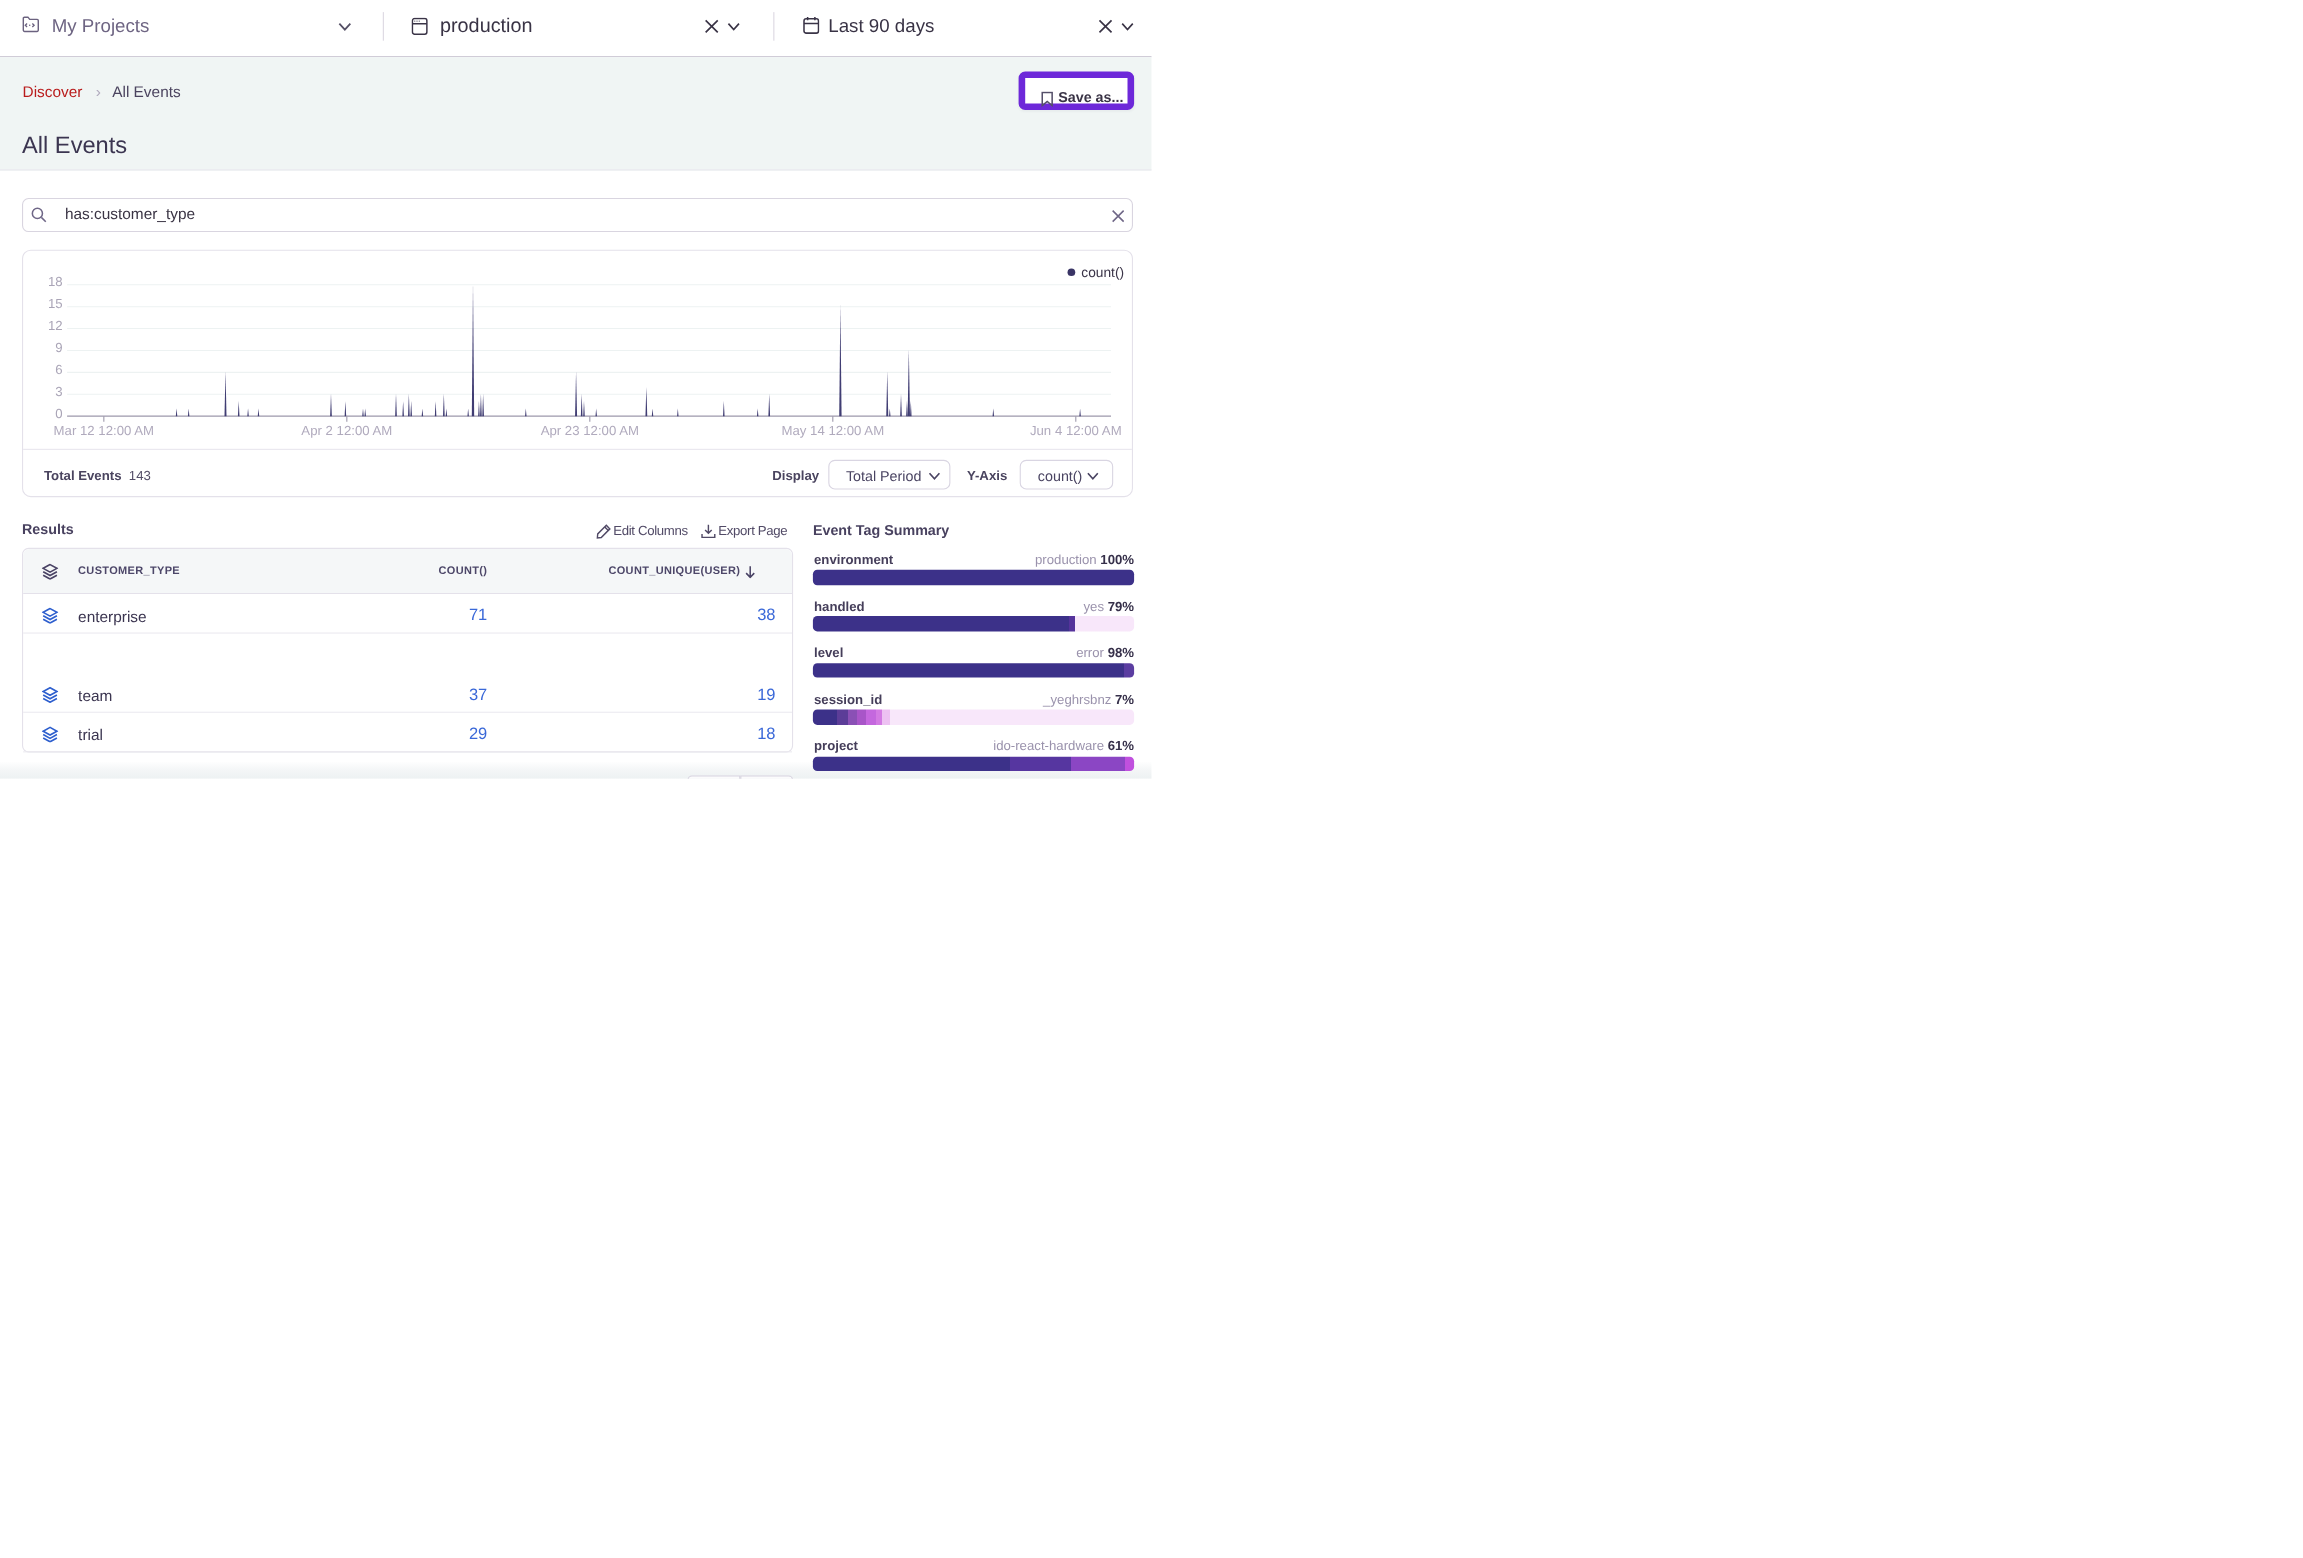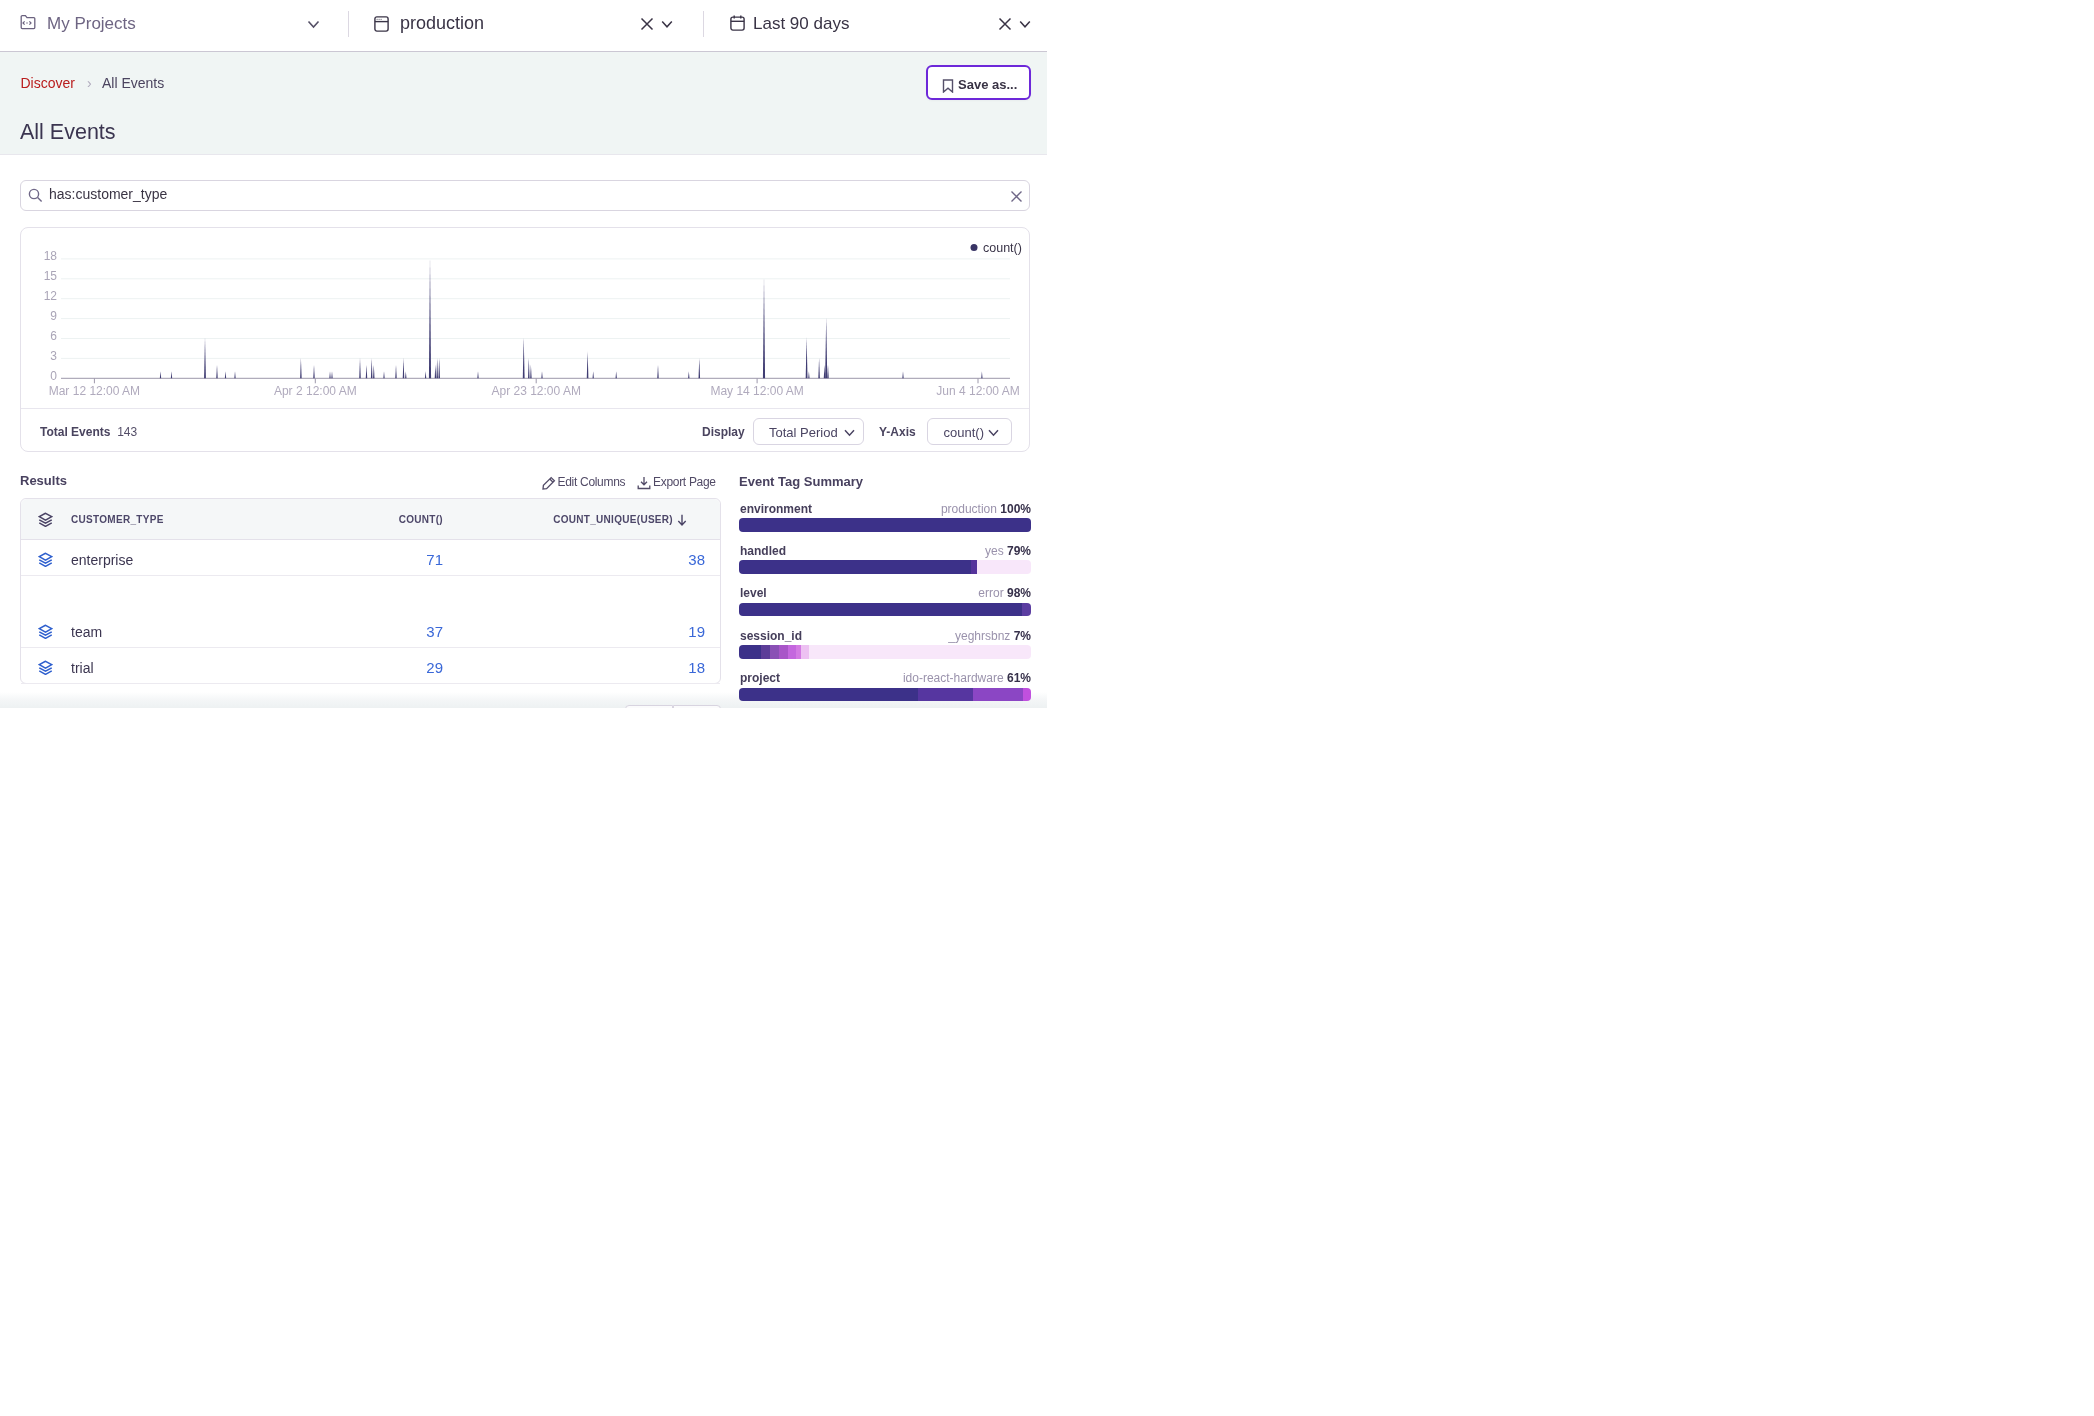--- a/index.html
+++ b/index.html
@@ -14,27 +14,27 @@
 .tbtext { position:absolute; top:13.5px; font-size:17px; color:#393345; white-space:nowrap; }
 .tbdivider { position:absolute; top:11px; width:1px; height:26px; background:#dcd8e2; }
 
 
 #band { position:absolute; left:0; top:52px; width:1047px; height:103px;
   background:#f0f5f4; border-bottom:1px solid #e8e7ed; }
 #crumbs span.c { position:absolute; top:75px; font-size:14px; color:#b91c1c; white-space:nowrap; }
 
 #title { position:absolute; left:20px; top:120px; font-size:21.5px; font-weight:normal; color:#3b3550; }
 #saveas { position:absolute; left:926px; top:65px; width:105px; height:35px; background:#fff;
-  border:2px solid #6d28d9; border-radius:6px; box-shadow:0 1px 2px rgba(50,45,70,0.04);
+  border:6px solid #6d28d9; border-radius:6px; box-shadow:0 1px 2px rgba(50,45,70,0.04);
   font-size:13px; font-weight:bold; color:#393345; white-space:nowrap; }
 
 
 #search { position:absolute; left:20px; top:180px; width:1010px; height:31px;
   background:#fff; border:1px solid #d9d5e0; border-radius:6px; }
-#searchtext { position:absolute; left:28px; top:5px; font-size:14px; color:#3a3444; }
+#searchtext { position:absolute; left:38px; top:5px; font-size:14px; color:#3a3444; }
 
 
 #panel { position:absolute; left:20px; top:227px; width:1010px; height:225px;
   background:#fff; border:1px solid #e4e1ea; border-radius:8px; }
 #chartsvg { position:absolute; left:0; top:0; }
 #panelfooter { position:absolute; left:0; top:180px; width:1008px; height:44px;
   border-top:1px solid #e8e6ee; }
 .pf-label { position:absolute; top:16px; font-size:12px; font-weight:bold; color:#4a445f; white-space:nowrap; }
 .pf-btn { position:absolute; top:9px; height:27px; background:#fff; border:1px solid #d9d5e2;
   border-radius:6px; font-size:13px; color:#4a4462; }

